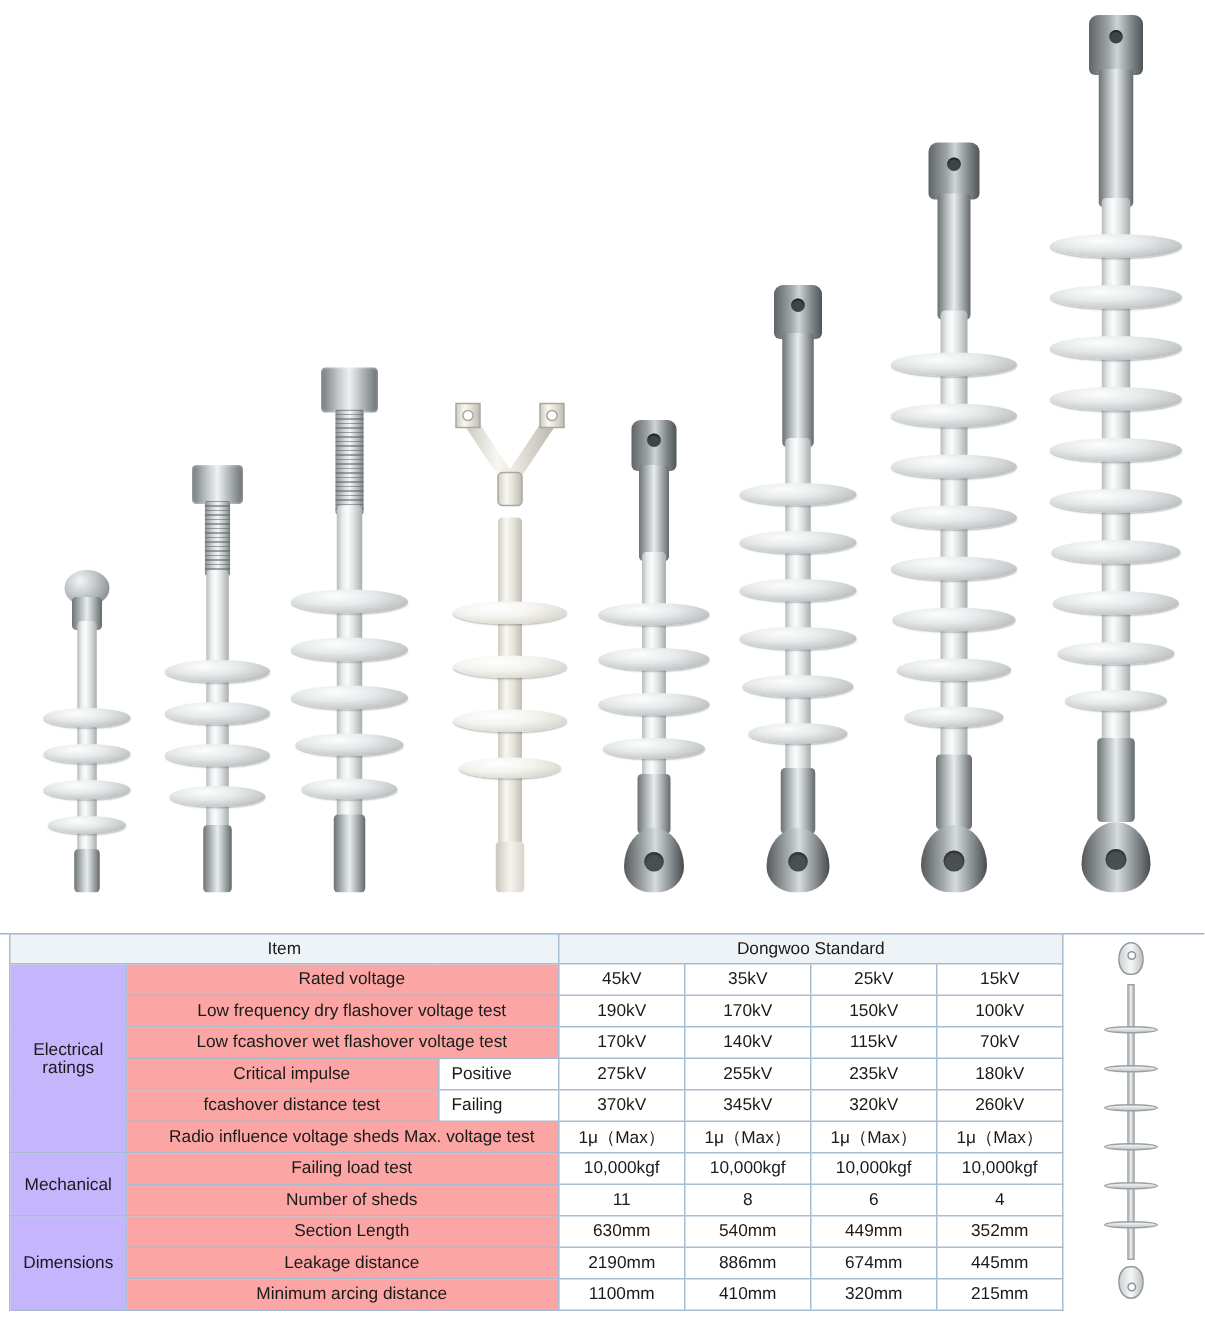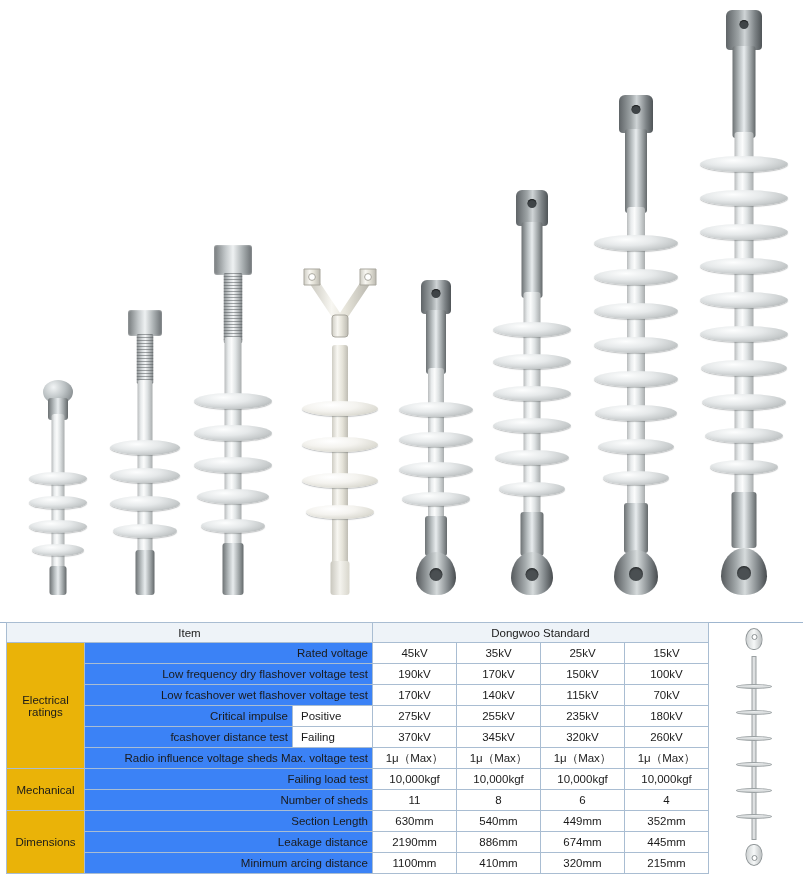--- a/index.html
+++ b/index.html
@@ -151,30 +151,30 @@
     height: 21px;
     text-align: center;
     font-weight: normal;
     background: #ffffff;
   }
   tr.head th {
     background: #eef3f8;
     height: 20px;
   }
   td.rowhdr {
-    text-align: right;
+    text-align: center;
     padding-left: 16px;
-    background: #3b82f6;
+    background: #fca5a5;
   }
   td.rowhdr-ind {
     text-align: left;
     padding-left: 8px;
   }
   td.group {
-    background: #eab308;
+    background: #c4b5fd;
     width: 78px;
     font-size: 11.5px;
   }
   td.val { width: 84px; }
   .nowrap { white-space: nowrap; }
 
   
   #side-figure {
     position: absolute;
     right: 10px;

